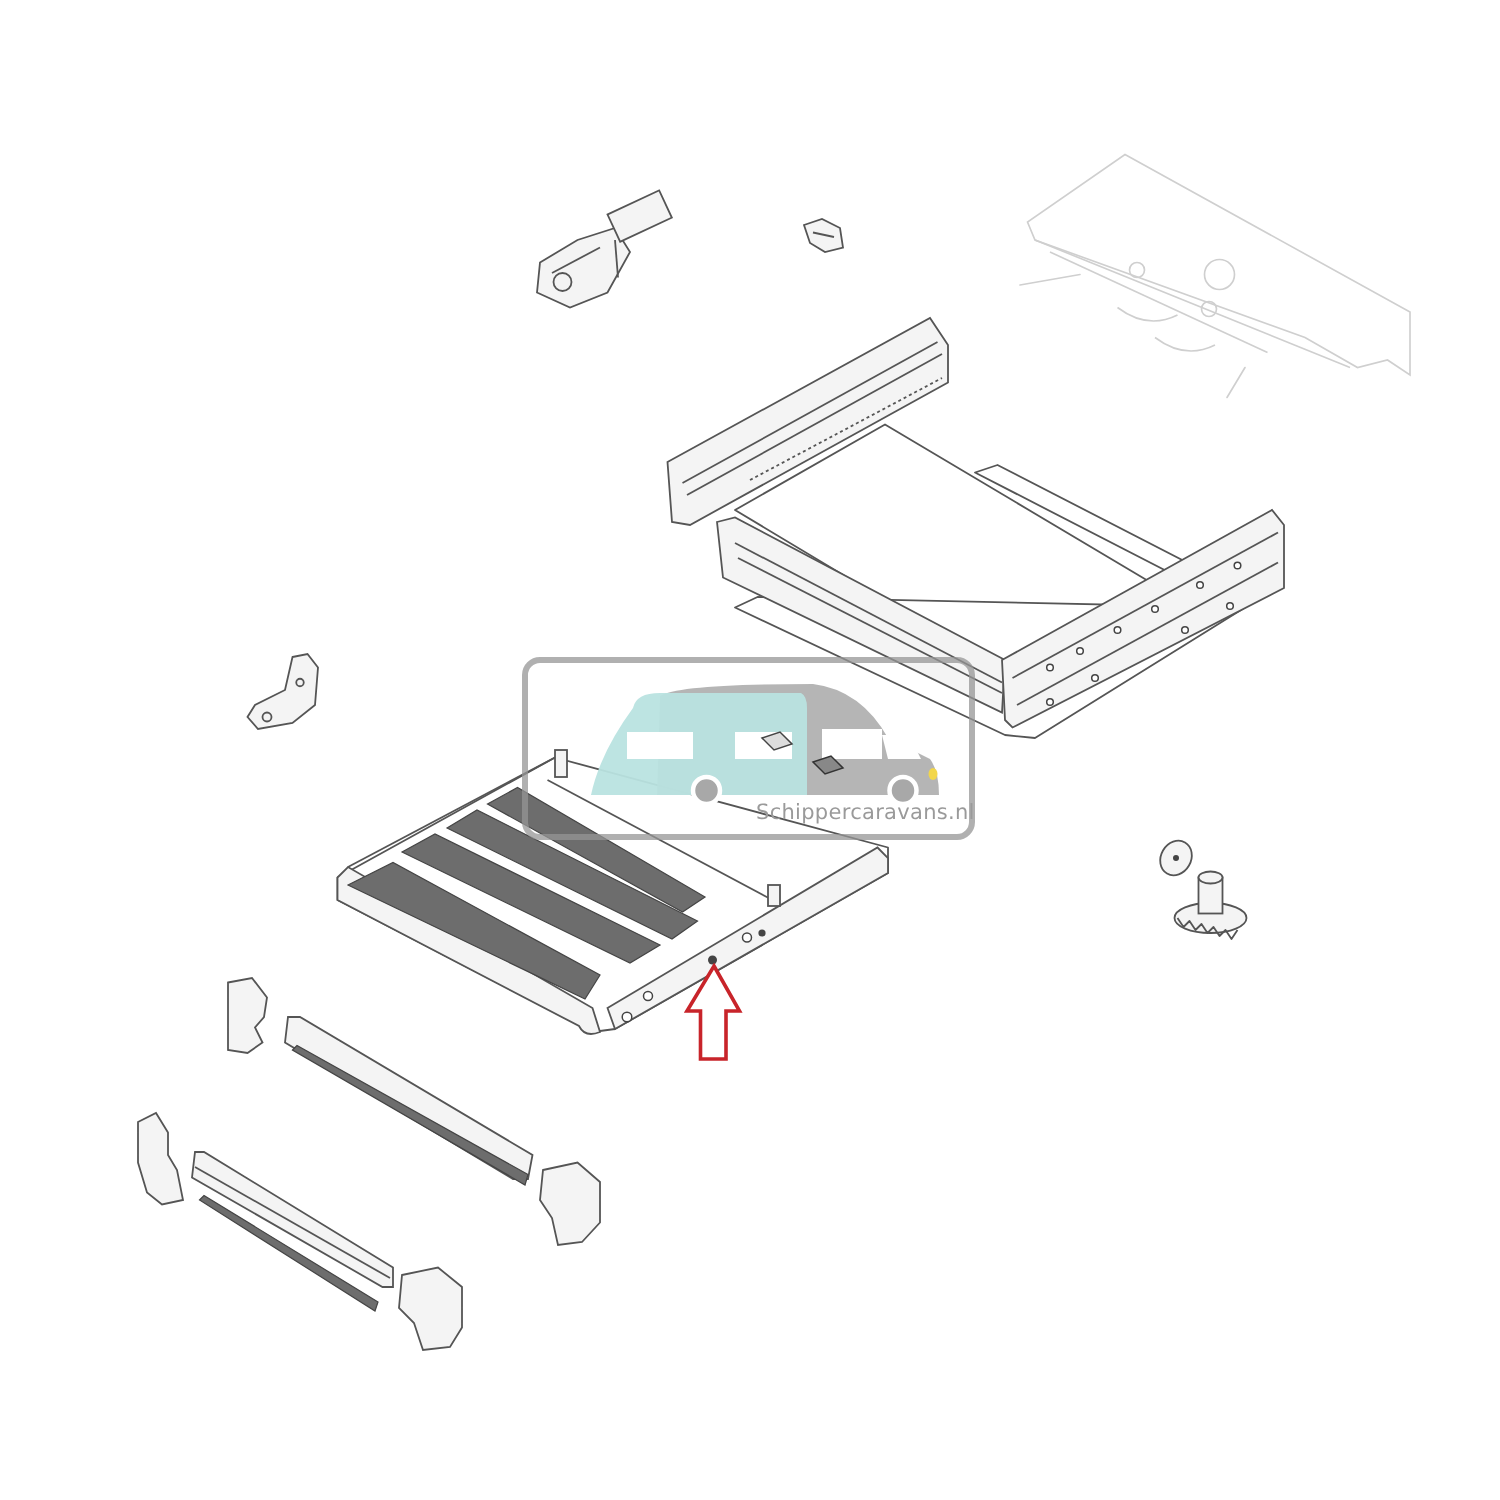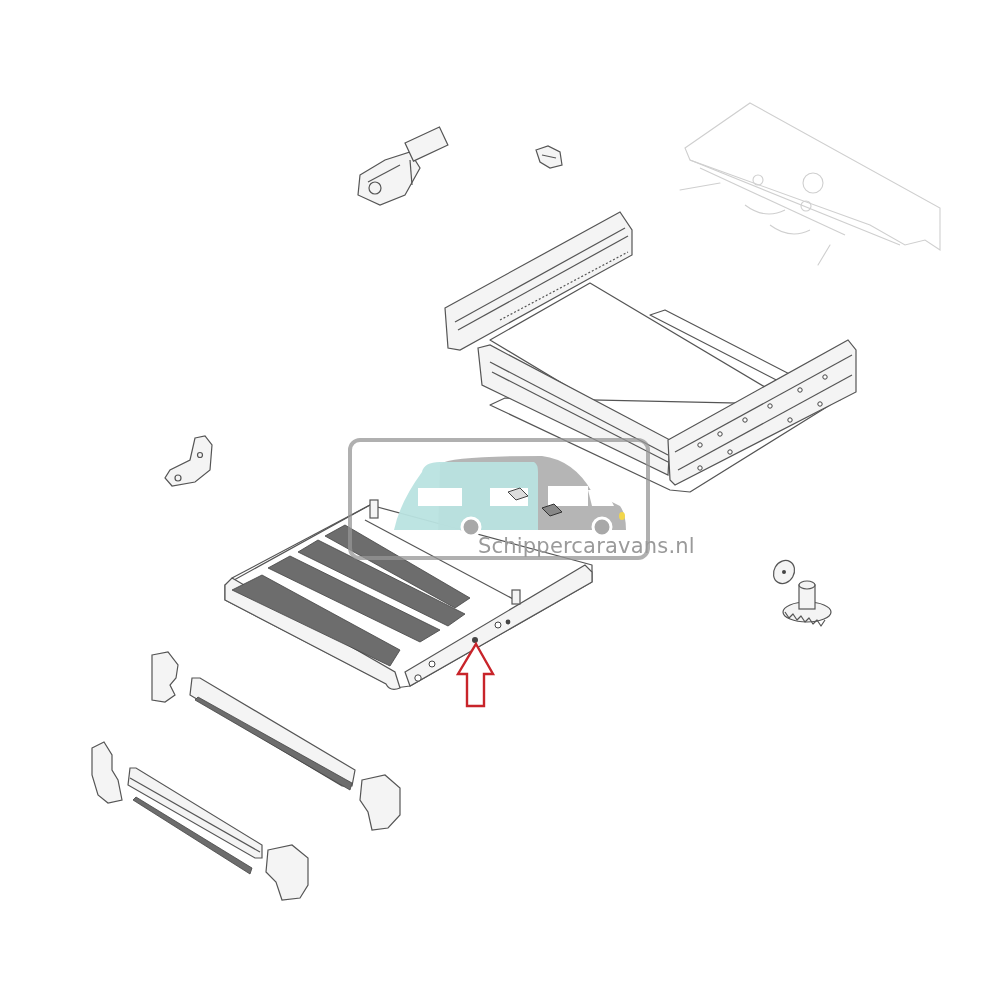--- a/index.html
+++ b/index.html
@@ -6,21 +6,21 @@
     body { width: 1000px; height: 1000px; position: relative; overflow: hidden; font-family: "DejaVu Sans", sans-serif; }
     #canvas { position: absolute; left: 0; top: 0; width: 1000px; height: 1000px; }
     .part { fill: none; stroke: #555; stroke-width: 1.2; stroke-linejoin: round; }
     .part-light { fill: none; stroke: #cfcfcf; stroke-width: 1.1; }
     .part-fill { fill: #f4f4f4; stroke: #555; stroke-width: 1.2; }
     .tread { fill: #6d6d6d; stroke: #444; stroke-width: 0.8; }
     .hole { fill: #fff; stroke: #444; stroke-width: 1; }
     .hole-dark { fill: #444; }
     .arrow { fill: #fff; stroke: #c8242a; stroke-width: 2.4; stroke-linejoin: miter; }
     #watermark { position: absolute; left: 348px; top: 438px; width: 302px; height: 122px; border: 4px solid rgba(150,150,150,0.75); border-radius: 12px; box-sizing: border-box; }
-    #watermark-text { position: absolute; left: 126px; top: 92px; font-family: "DejaVu Sans", sans-serif; font-size: 21px; color: #9a9a9a; letter-spacing: 0.2px; white-space: nowrap; }
+    #watermark-text { position: absolute; left: 152px; top: 92px; font-family: "DejaVu Sans", sans-serif; font-size: 14px; color: #9a9a9a; letter-spacing: 0.2px; white-space: nowrap; }
   </style>
 </head>
 <body>
 
 <svg id="canvas" viewBox="0 0 1000 1000" xmlns="http://www.w3.org/2000/svg">
 
   <g>
     <polygon class="part-light" points="750,103 940,208 940,250 925,240 905,245 870,225 690,160 685,148"></polygon>
     <line class="part-light" x1="690" y1="160" x2="900" y2="245"></line>
     <line class="part-light" x1="700" y1="168" x2="845" y2="235"></line>

